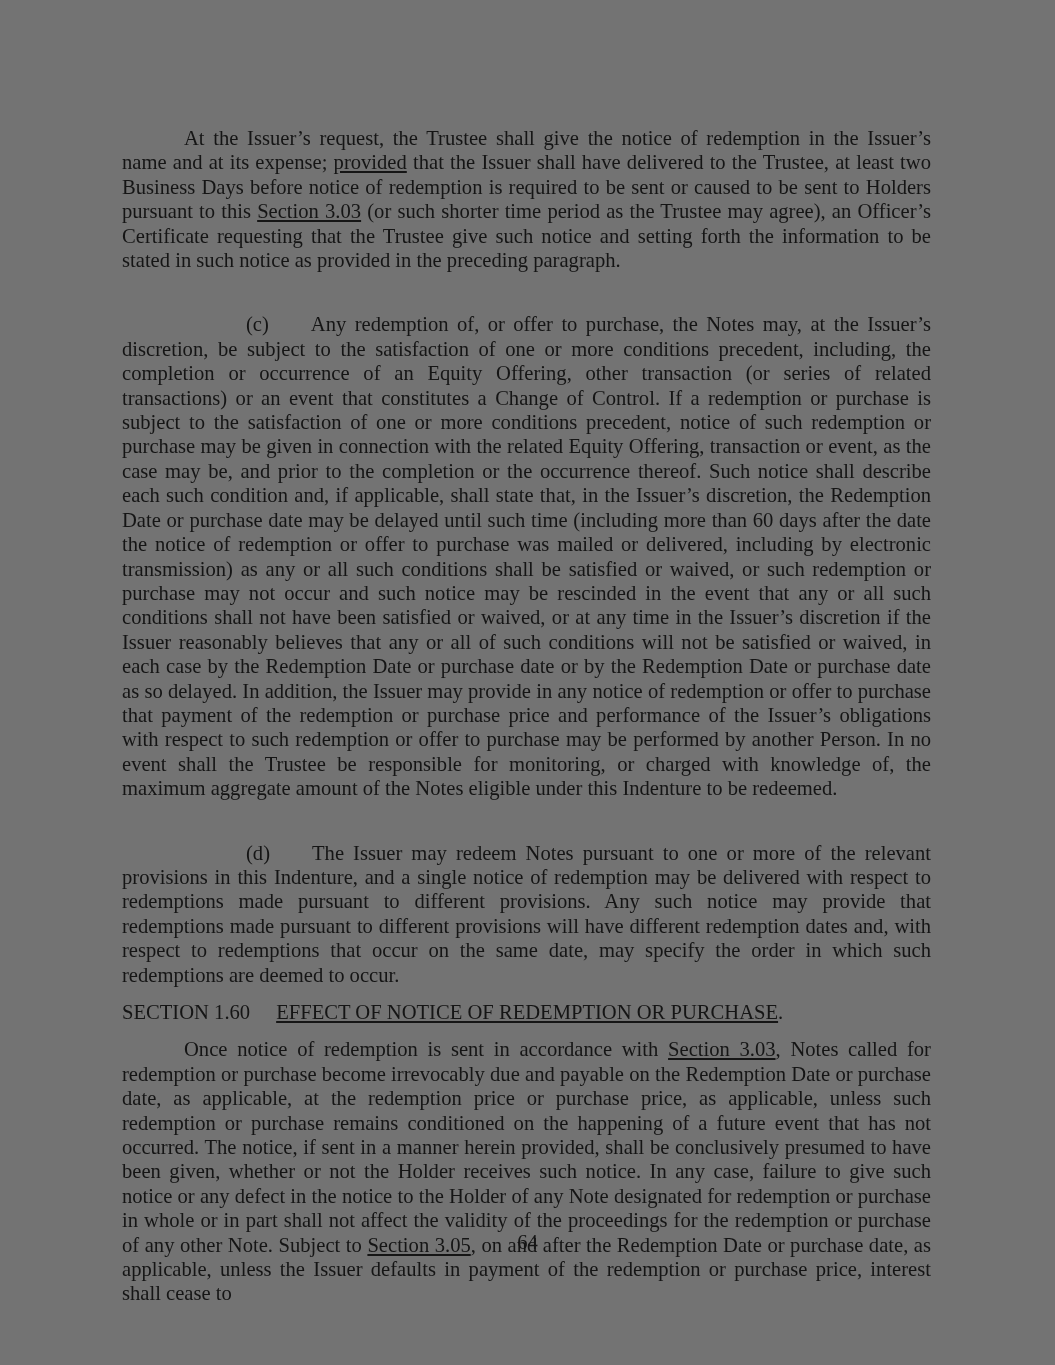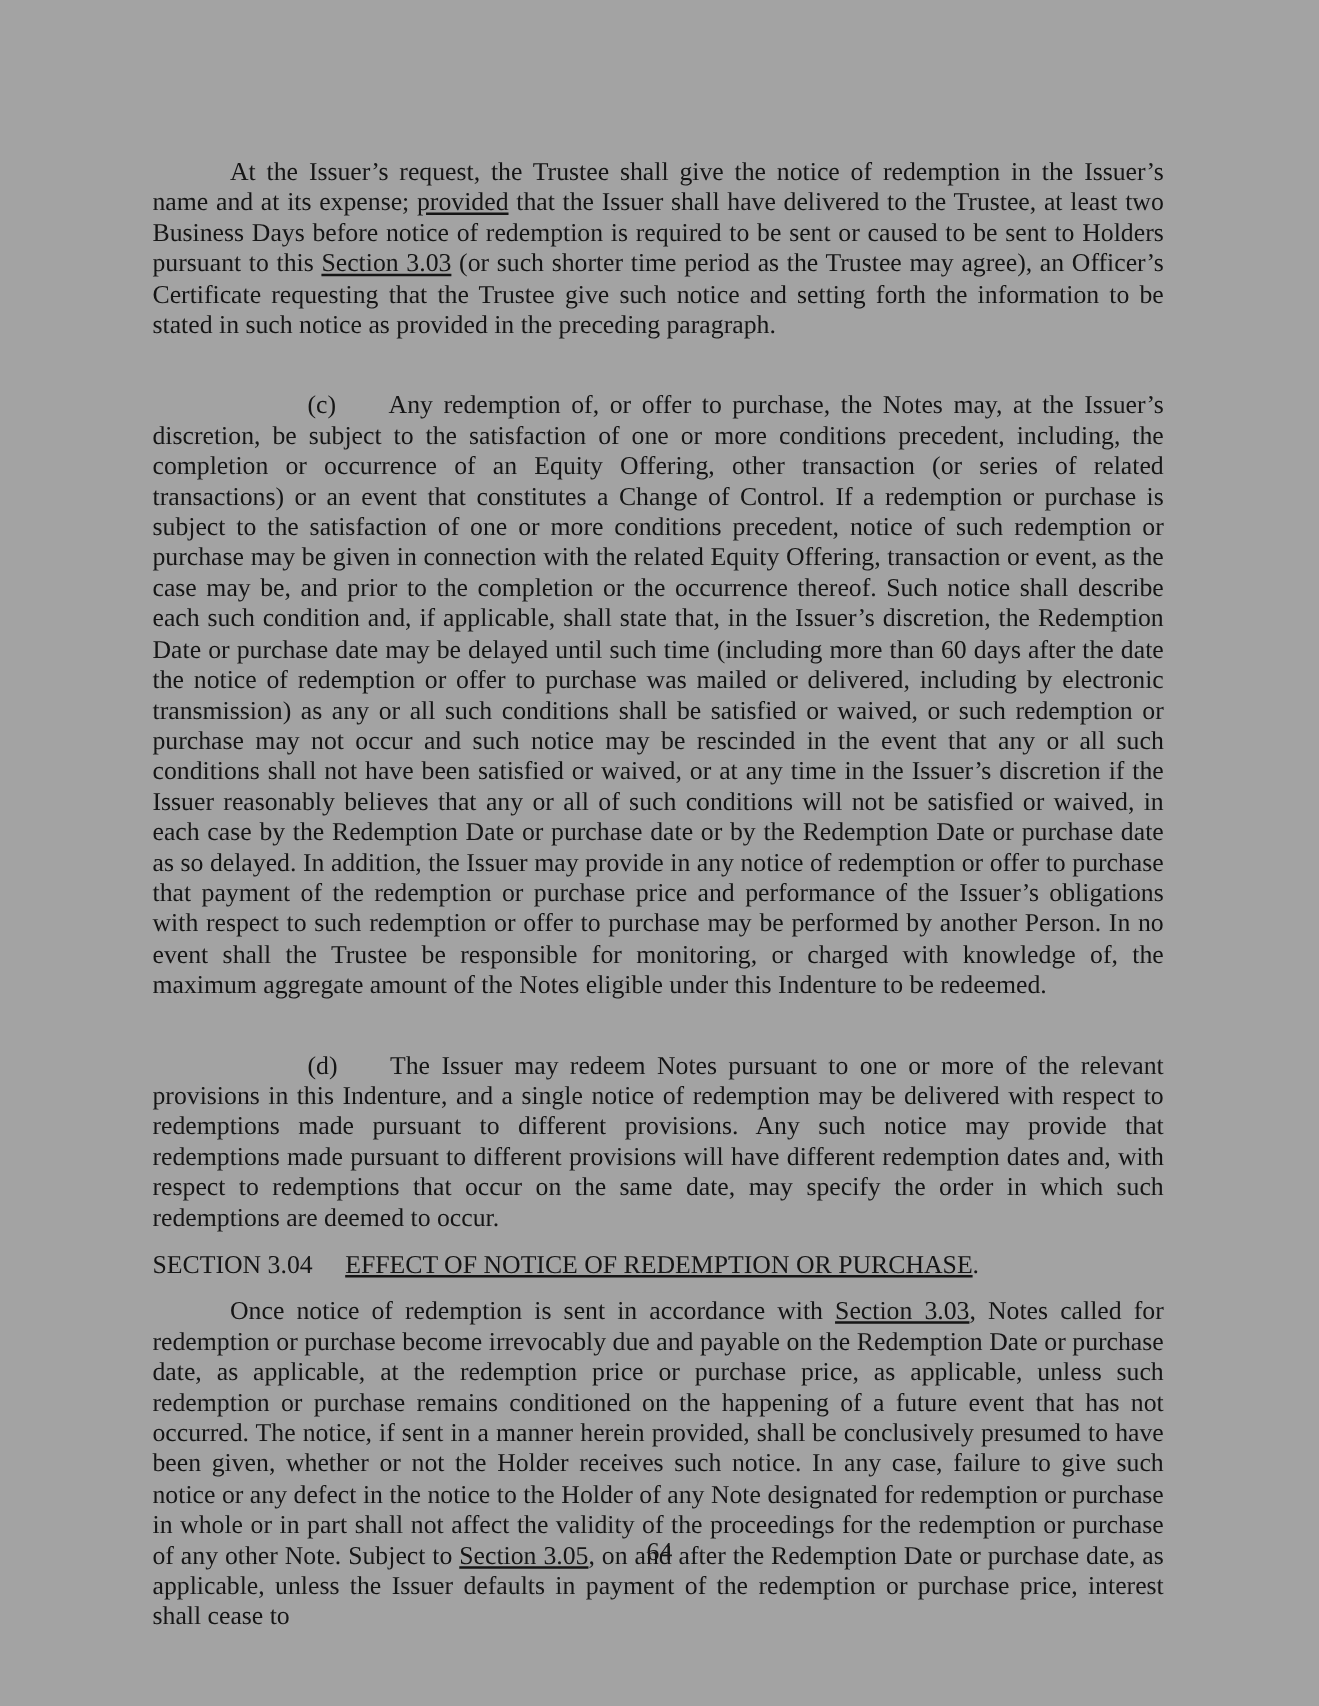--- a/index.html
+++ b/index.html
@@ -4,21 +4,21 @@
 <style>
   html, body {
     margin: 0;
     padding: 0;
     background: #ffffff;
   }
   .page {
     position: relative;
     width: 1055px;
     height: 1365px;
-    background: #a3a3a3;
+    background: #737373;
     color: #151515;
     font-family: "Liberation Serif", "DejaVu Serif", serif;
     font-size: 20.6px;
     line-height: 24.4px;
     overflow: hidden;
   }
   .content {
     position: absolute;
     top: 126px;
     left: 122px;
@@ -48,19 +48,19 @@
 <body>
 
 <div class="page">
   <div class="content">
     <p class="para indent-half"><span>At the Issuer’s request, the Trustee shall give the notice of redemption in the Issuer’s name and at its expense; </span><span class="u">provided</span><span> that the Issuer shall have delivered to the Trustee, at least two Business Days before notice of redemption is required to be sent or caused to be sent to Holders pursuant to this </span><span class="u">Section 3.03</span><span> (or such shorter time period as the Trustee may agree), an Officer’s Certificate requesting that the Trustee give such notice and setting forth the information to be stated in such notice as provided in the preceding paragraph.</span></p>
 
     <p class="para indent-item"><span>(c)</span><span class="tab" style="width: 42px;"></span><span>Any redemption of, or offer to purchase, the Notes may, at the Issuer’s discretion, be subject to the satisfaction of one or more conditions precedent, including, the completion or occurrence of an Equity Offering, other transaction (or series of related transactions) or an event that constitutes a Change of Control. If a redemption or purchase is subject to the satisfaction of one or more conditions precedent, notice of such redemption or purchase may be given in connection with the related Equity Offering, transaction or event, as the case may be, and prior to the completion or the occurrence thereof. Such notice shall describe each such condition and, if applicable, shall state that, in the Issuer’s discretion, the Redemption Date or purchase date may be delayed until such time (including more than 60 days after the date the notice of redemption or offer to purchase was mailed or delivered, including by electronic transmission) as any or all such conditions shall be satisfied or waived, or such redemption or purchase may not occur and such notice may be rescinded in the event that any or all such conditions shall not have been satisfied or waived, or at any time in the Issuer’s discretion if the Issuer reasonably believes that any or all of such conditions will not be satisfied or waived, in each case by the Redemption Date or purchase date or by the Redemption Date or purchase date as so delayed. In addition, the Issuer may provide in any notice of redemption or offer to purchase that payment of the redemption or purchase price and performance of the Issuer’s obligations with respect to such redemption or offer to purchase may be performed by another Person. In no event shall the Trustee be responsible for monitoring, or charged with knowledge of, the maximum aggregate amount of the Notes eligible under this Indenture to be redeemed.</span></p>
 
     <p class="para indent-item"><span>(d)</span><span class="tab" style="width: 42px;"></span><span>The Issuer may redeem Notes pursuant to one or more of the relevant provisions in this Indenture, and a single notice of redemption may be delivered with respect to redemptions made pursuant to different provisions. Any such notice may provide that redemptions made pursuant to different provisions will have different redemption dates and, with respect to redemptions that occur on the same date, may specify the order in which such redemptions are deemed to occur.</span></p>
 
-    <p class="heading"><span>SECTION 3.04</span><span class="tab" style="width: 26px;"></span><span class="u">EFFECT OF NOTICE OF REDEMPTION OR PURCHASE</span><span>.</span></p>
+    <p class="heading"><span>SECTION 1.60</span><span class="tab" style="width: 26px;"></span><span class="u">EFFECT OF NOTICE OF REDEMPTION OR PURCHASE</span><span>.</span></p>
 
     <p class="para indent-half"><span>Once notice of redemption is sent in accordance with </span><span class="u">Section 3.03</span><span>, Notes called for redemption or purchase become irrevocably due and payable on the Redemption Date or purchase date, as applicable, at the redemption price or purchase price, as applicable, unless such redemption or purchase remains conditioned on the happening of a future event that has not occurred. The notice, if sent in a manner herein provided, shall be conclusively presumed to have been given, whether or not the Holder receives such notice. In any case, failure to give such notice or any defect in the notice to the Holder of any Note designated for redemption or purchase in whole or in part shall not affect the validity of the proceedings for the redemption or purchase of any other Note. Subject to </span><span class="u">Section 3.05</span><span>, on and after the Redemption Date or purchase date, as applicable, unless the Issuer defaults in payment of the redemption or purchase price, interest shall cease to</span></p>
   </div>
 
   <div class="page-number">64</div>
 </div>
 
 </body></html>

